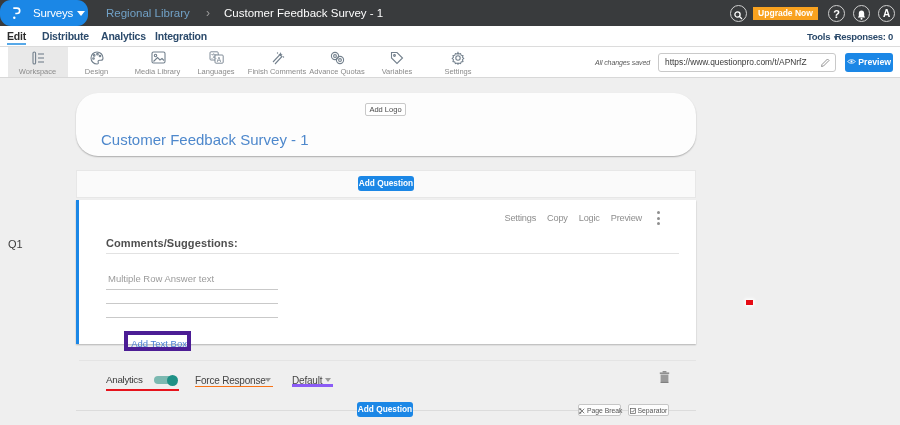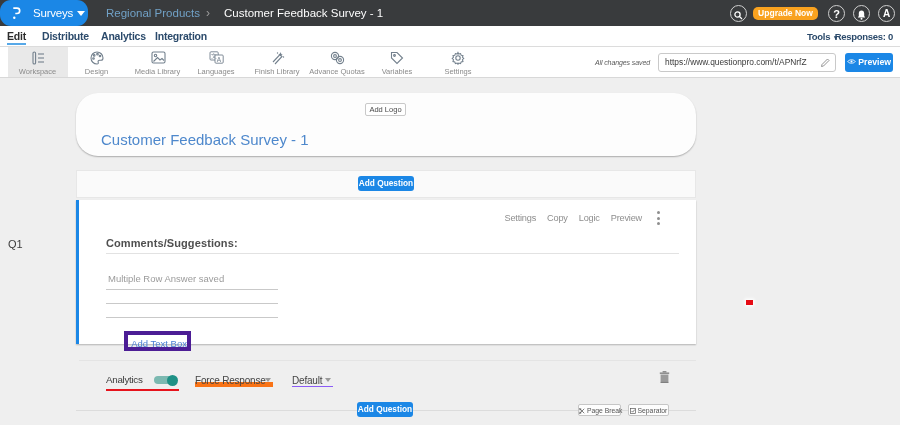--- a/index.html
+++ b/index.html
@@ -9,21 +9,21 @@
 
 .topbar { position:absolute; left:0; top:0; width:900px; height:26px; background:#393b3d; }
 .logoblock { position:absolute; left:0; top:0; width:88px; height:26px; background:#1b87e6;border-radius:11px; }
 .plogo { position:absolute; left:11.5px; top:6px; }
 .surveys { position:absolute; left:33px; top:0; height:26px; line-height:26px; color:#fff; font-size:11.5px; letter-spacing:-0.2px; }
 .scaret { position:absolute; left:77px; top:11px; width:0; height:0; border-left:4.5px solid transparent; border-right:4.5px solid transparent; border-top:5px solid #fff; }
 .crumb1 { position:absolute; left:106px; top:0; height:26px; line-height:27px; color:#71a1c6; font-size:11.5px; }
 .crumbsep { position:absolute; left:206px; top:0; height:26px; line-height:27px; color:#9a9a9a; font-size:12px; }
 .crumb2 { position:absolute; left:224px; top:0; height:26px; line-height:27px; color:#fdfdfd; font-size:11.5px; }
 .tcirc { position:absolute; top:4.5px; width:17px; height:17px; border:1px solid #cfcfcf; border-radius:50%; color:#fff; text-align:center; }
-.upgrade { position:absolute; left:753px; top:7px; width:65px; height:13px; background:#f9a21f; border-radius:5px; color:#fff; font-size:8.5px; font-weight:bold; text-align:center; line-height:13.5px; }
+.upgrade { position:absolute; left:753px; top:7px; width:65px; height:13px; background:#f9a21f; border-radius:0; color:#fff; font-size:8.5px; font-weight:bold; text-align:center; line-height:13.5px; }
 
 
 .navrow { position:absolute; left:0; top:26px; width:900px; height:21px; background:#fff; border-bottom:1px solid #dcdcdc; }
 .navitem { position:absolute; top:0; height:21px; line-height:21px; font-size:10.5px; font-weight:bold; color:#2b4a6b; letter-spacing:-0.2px; white-space:nowrap; }
 .edit { color:#2d2d2d; border-bottom:2px solid #56a8e8; height:19px; line-height:20px;}
 .toolsitem { position:absolute; top:0; height:21px; line-height:22px; font-size:10px; font-weight:bold; color:#2b4a6b; letter-spacing:-0.2px; white-space:nowrap; }
 
 
 .toolbar { position:absolute; left:0; top:47px; width:900px; height:31px; background:#fff; border-bottom:1px solid #d8d8d8; }
 .titem { position:absolute; top:0; height:30px; text-align:center; }
@@ -54,42 +54,42 @@
 .qtitle { position:absolute; left:27px; top:37px; font-size:11px; color:#4f4f4f; font-weight:bold; letter-spacing:0.1px; }
 .qtitleline { position:absolute; left:27px; top:52.5px; width:573px; border-top:1px solid #e2e2e2; }
 .mrow { position:absolute; left:29px; top:72.5px; font-size:9.5px; color:#9b9b9b; }
 .aline { position:absolute; left:27px; width:172px; border-top:1px solid #c9c9c9; }
 .atb { position:absolute; left:45px; top:131px; width:67px; height:20px; border:4px solid #4c1d95; color:#4a7fd4; font-size:9.5px; text-align:right; line-height:18px; }
 .qfootline { position:absolute; left:0; top:159.5px; width:617px; border-top:1px solid #e4e4e4; }
 .validation { position:absolute; left:27px; top:174px; font-size:9.8px; letter-spacing:-0.3px; color:#3a3a3a; }
 .toggle { position:absolute; left:75px; top:176px; width:22px; height:8px; border-radius:4px; background:#7cb9b1; }
 .knob { position:absolute; right:-2px; top:-1.5px; width:11px; height:11px; border-radius:50%; background:#1f9186; }
 .redline { position:absolute; left:27px; top:188.5px; width:73px; height:2px; background:#e6131c; }
-.fresp { position:absolute; left:116px; top:170px; width:78px; height:16.5px; padding-top:4.5px; border-bottom:5px solid #f97316; font-size:10px; color:#444; white-space:nowrap; letter-spacing:-0.2px; }
+.fresp { position:absolute; left:116px; top:170px; width:78px; height:16.5px; padding-top:4.5px; border-bottom:1px solid #f97316; font-size:10px; color:#444; white-space:nowrap; letter-spacing:-0.2px; }
 .fresp .car, .defa .car { position:absolute; right:2px; top:8px; width:0; height:0; border-left:3.5px solid transparent; border-right:3.5px solid transparent; border-top:4px solid #9a9a9a; }
-.defa { position:absolute; left:213px; top:170px; width:41px; height:16.5px; padding-top:4.5px; border-bottom:1px solid #8b5cf6; font-size:10px; color:#444; white-space:nowrap; letter-spacing:-0.2px; }
+.defa { position:absolute; left:213px; top:170px; width:41px; height:16.5px; padding-top:4.5px; border-bottom:3px solid #8b5cf6; font-size:10px; color:#444; white-space:nowrap; letter-spacing:-0.2px; }
 .trash { position:absolute; left:580px; top:171px; }
 
 .botline { position:absolute; left:76px; top:332px; width:620px; border-top:1px solid #dcdcdc; }
 .addqbtn2 { position:absolute; left:357px; top:324px; width:56px; height:15px; white-space:nowrap; background:#1b87e6; border-radius:3px; color:#fff; font-size:8.3px; font-weight:bold; text-align:center; line-height:15px; }
 .minibtn { position:absolute; top:326px; height:12px; background:#fdfdfd; border:1px solid #c6c6c6; border-radius:2px; font-size:6.8px; color:#555; line-height:11px; text-align:center; white-space:nowrap; }
 </style>
 </head>
 <body>
 
 <div class="topbar">
   <div class="logoblock">
     <svg class="plogo" width="9" height="14" viewBox="0 0 9 14">
       <path d="M1.3 2.2 L5 2.2 C6.6 2.2 7.7 3.3 7.7 4.8 C7.7 6.4 6.6 7.5 4.9 7.5 L3.3 7.5" stroke="#fff" stroke-width="1.7" fill="none"></path>
       <circle cx="2.3" cy="11.7" r="1.2" fill="#fff"></circle>
     </svg>
     <div class="surveys">Surveys</div>
     <div class="scaret"></div>
   </div>
-  <div class="crumb1">Regional Products</div>
+  <div class="crumb1">Regional Library</div>
   <div class="crumbsep">›</div>
   <div class="crumb2">Customer Feedback Survey - 1</div>
   <div class="tcirc" style="left:730px;">
     <svg width="9" height="9" viewBox="0 0 9 9" style="margin-top:3.5px">
         <circle cx="3.5" cy="3.5" r="2.6" stroke="#fff" stroke-width="1.3" fill="none"></circle>
         <line x1="5.6" y1="5.6" x2="8" y2="8" stroke="#fff" stroke-width="1.3"></line>
       </svg>
   </div>
   <div class="upgrade">Upgrade Now</div>
   <div class="tcirc" style="left:828px; font-size:11px; line-height:16px; font-weight:bold;">?</div>
@@ -149,21 +149,21 @@
     </svg>
     <div class="lbl">Media Library</div>
   </div>
   <div class="titem" style="left:247px; width:60px;">
     <svg width="15" height="14" viewBox="0 0 15 14" fill="none" stroke="#73808d" stroke-width="1.1">
       <path d="M3 13 L10 5.5 L12 7.5 L5 15" transform="translate(0,-2)"></path>
       <path d="M10.5 1 L11.1 2.7 L12.8 3.3 L11.1 3.9 L10.5 5.6 L9.9 3.9 L8.2 3.3 L9.9 2.7 Z" fill="#73808d" stroke="none"></path>
       <circle cx="13.5" cy="6" r="0.7" fill="#73808d" stroke="none"></circle>
       <circle cx="7.5" cy="2" r="0.7" fill="#73808d" stroke="none"></circle>
     </svg>
-    <div class="lbl">Finish Library</div>
+    <div class="lbl">Finish Comments</div>
   </div>
   <div class="titem" style="left:307px; width:60px;">
     <svg width="15" height="14" viewBox="0 0 15 14" fill="none" stroke="#73808d" stroke-width="1.1">
       <circle cx="5" cy="5" r="3.6"></circle>
         <circle cx="5" cy="5" r="1.4"></circle>
       <circle cx="10" cy="9" r="3.6"></circle>
         <circle cx="10" cy="9" r="1.4"></circle>
     </svg>
     <div class="lbl">Advance Quotas</div>
   </div>
@@ -208,21 +208,21 @@
 
   <div class="qcard">
     <div class="qhead"><span>Settings</span><span>Copy</span><span>Logic</span><span>Preview</span></div>
     <div class="dots">
         <i></i>
         <i></i>
         <i></i>
       </div>
     <div class="qtitle">Comments/Suggestions:</div>
     <div class="qtitleline"></div>
-    <div class="mrow">Multiple Row Answer saved</div>
+    <div class="mrow">Multiple Row Answer text</div>
     <div class="aline" style="top:89px;"></div>
     <div class="aline" style="top:103px;"></div>
     <div class="aline" style="top:117px;"></div>
     <div class="atb">Add Text Box</div>
     <div class="qfootline"></div>
     <div class="validation">Analytics</div>
     <div class="toggle">
         <div class="knob"></div>
       </div>
     <div class="redline"></div>

